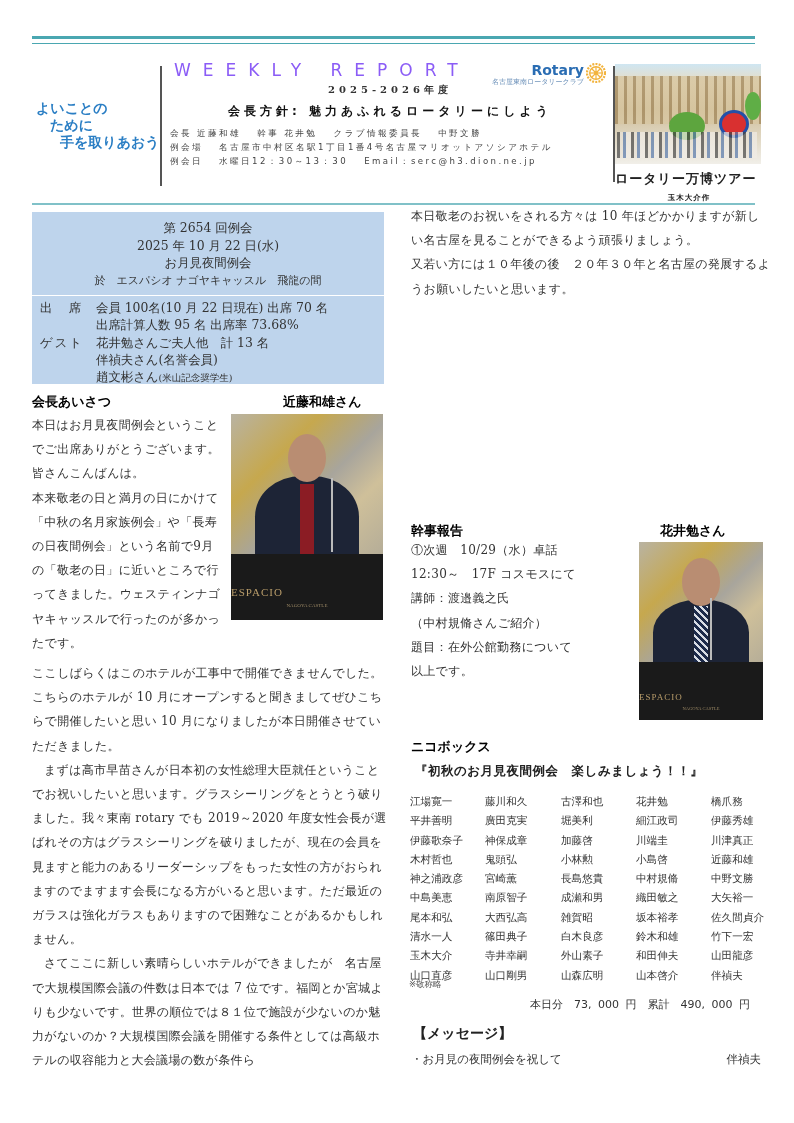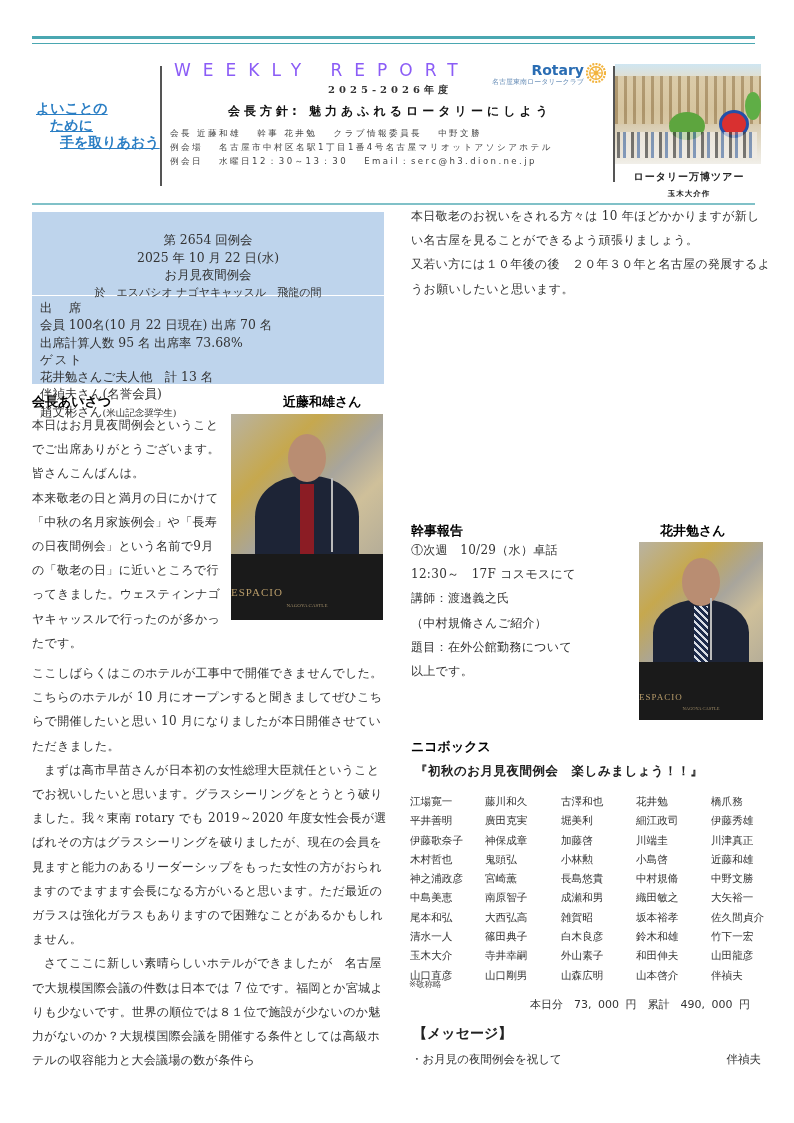--- a/index.html
+++ b/index.html
@@ -3,21 +3,21 @@
 <meta charset="utf-8">
 <style>
   * { box-sizing: border-box; margin: 0; padding: 0; }
   html, body { width: 794px; height: 1123px; background: #ffffff; overflow: hidden; }
   body { position: relative; font-family: "DejaVu Serif", "Liberation Serif", serif; color: #222; }
 
   .top-rule { position: absolute; left: 32px; width: 723px; background: #4aa7b1; }
   .top-rule.r1 { top: 36px; height: 3px; }
   .top-rule.r2 { top: 43px; height: 1px; }
 
-  .slogan { position: absolute; left: 36px; top: 100px; width: 125px; font-family: "DejaVu Sans", sans-serif; font-weight: bold; color: #2a7ec4; font-size: 14px; line-height: 17px; text-decoration: underline; }
+  .slogan { position: absolute; left: 36px; top: 100px; width: 125px; font-family: "DejaVu Sans", sans-serif; font-weight: bold; color: #2a7ec4; font-size: 14px; line-height: 17px; }
   .slogan div:nth-child(2) { padding-left: 14px; }
   .slogan div:nth-child(3) { padding-left: 24px; }
 
   .vline { position: absolute; width: 2px; background: #555; }
   .vline.v1 { left: 160px; top: 66px; height: 120px; }
   .vline.v2 { left: 613px; top: 66px; height: 116px; }
 
   .header-mid { position: absolute; left: 170px; top: 60px; width: 440px; }
   .title { font-family: "DejaVu Sans", sans-serif; font-size: 17px; letter-spacing: 12px; color: #8b5cf6; font-weight: normal; margin-left: 4px; }
   .rotary { position: absolute; left: 292px; top: 2px; text-align: right; width: 140px; }
@@ -30,30 +30,30 @@
   .info { font-family: "DejaVu Sans", sans-serif; font-size: 8.6px; letter-spacing: 2.4px; color: #444; line-height: 14px; margin-top: 6px; }
   .info div { white-space: nowrap; }
 
   .header-right { position: absolute; left: 615px; top: 64px; width: 148px; }
   .expo-img { width: 146px; height: 100px; position: relative; overflow: hidden; background: linear-gradient(#cfe6f2 0%, #e8ddc4 18%, #c9b48c 45%, #d9cdb2 62%, #f1efe9 100%); }
   .expo-img .bld { position: absolute; left: 0; top: 12px; width: 146px; height: 48px; background: repeating-linear-gradient(90deg, #a88f64 0 3px, #d8c7a2 3px 9px); opacity: .85; }
   .expo-img .tree { position: absolute; left: 54px; top: 48px; width: 36px; height: 28px; border-radius: 50%; background: #5da53e; }
   .expo-img .tree2 { position: absolute; right: 0; top: 28px; width: 16px; height: 28px; border-radius: 50%; background: #5fae46; }
   .expo-img .mascot { position: absolute; left: 104px; top: 46px; width: 30px; height: 28px; border-radius: 50%; background: #d93030; border: 3px solid #2450a8; }
   .expo-img .crowd { position: absolute; left: 2px; bottom: 6px; width: 140px; height: 26px; background: repeating-linear-gradient(90deg, #444 0 3px, #e8e2d8 3px 6px, #5577aa 6px 9px, #f0ece6 9px 14px); opacity: .7; }
-  .expo-cap { text-align: center; font-family: "DejaVu Sans", sans-serif; font-size: 10px; font-weight: bold; margin-top: 6px; letter-spacing: 1px; }
+  .expo-cap { font-family: "DejaVu Sans", sans-serif; font-size: 13px; font-weight: bold; margin-top: 6px; letter-spacing: 1px; }
   .expo-credit { text-align: center; font-family: "DejaVu Sans", sans-serif; font-size: 7.5px; font-weight: bold; margin-top: 5px; letter-spacing: 1px; }
 
   .section-rule { position: absolute; left: 32px; top: 203px; width: 723px; height: 2px; background: #4aa7b1; opacity: .7; }
 
   .meeting-box { position: absolute; left: 32px; top: 212px; width: 352px; height: 172px; background: #bed4ec; font-size: 12.4px; color: #333; }
-  .mb-top { text-align: center; padding-top: 19px; line-height: 17.5px; border-bottom: 1px solid #fff; height: 84px; }
+  .mb-top { text-align: center; padding-top: 7px; line-height: 17.5px; border-bottom: 1px solid #fff; height: 84px; }
   .mb-top .loc { font-size: 11px; }
   .mb-bottom { padding: 3px 0 0 8px; line-height: 17.3px; }
-  .mb-row { display: flex; flex-direction: column; }
+  .mb-row { display: flex; }
   .mb-label { width: 56px; flex-shrink: 0; letter-spacing: 2px; }
   .mb-small { font-size: 9.5px; }
 
   .h-sec { font-family: "DejaVu Sans", sans-serif; font-weight: bold; font-size: 13px; color: #000; }
   .greet-head { position: absolute; left: 32px; top: 393px; }
   .greet-name { position: absolute; left: 283px; top: 393px; }
 
   .photo { position: absolute; overflow: hidden; background: linear-gradient(135deg, #b9b3a2 0%, #c6a84e 25%, #a8a59c 45%, #cfc09a 60%, #9f9d96 100%); }
   .photo .person { position: absolute; left: 50%; transform: translateX(-50%); border-radius: 45% 45% 10% 10%; background: #1d2436; }
   .photo .head { position: absolute; left: 50%; transform: translateX(-50%); border-radius: 50%; background: #b98d72; }

